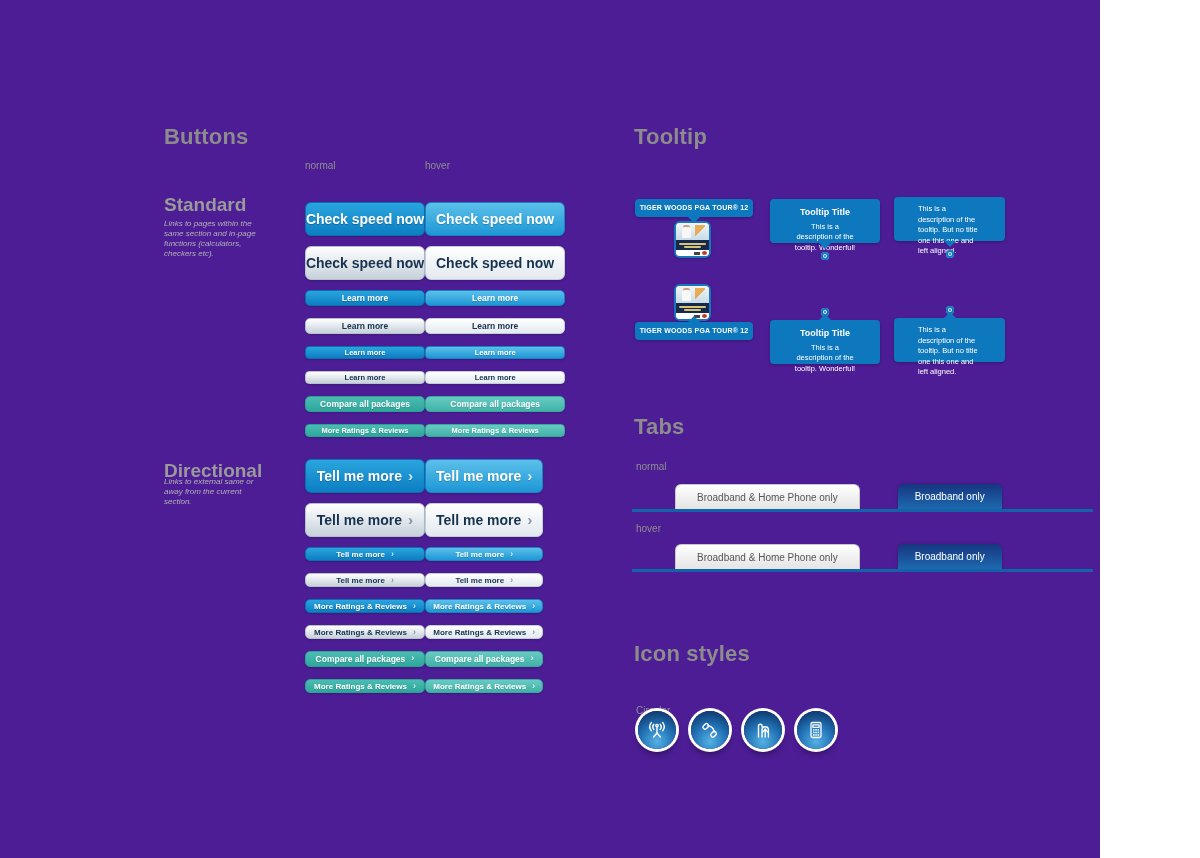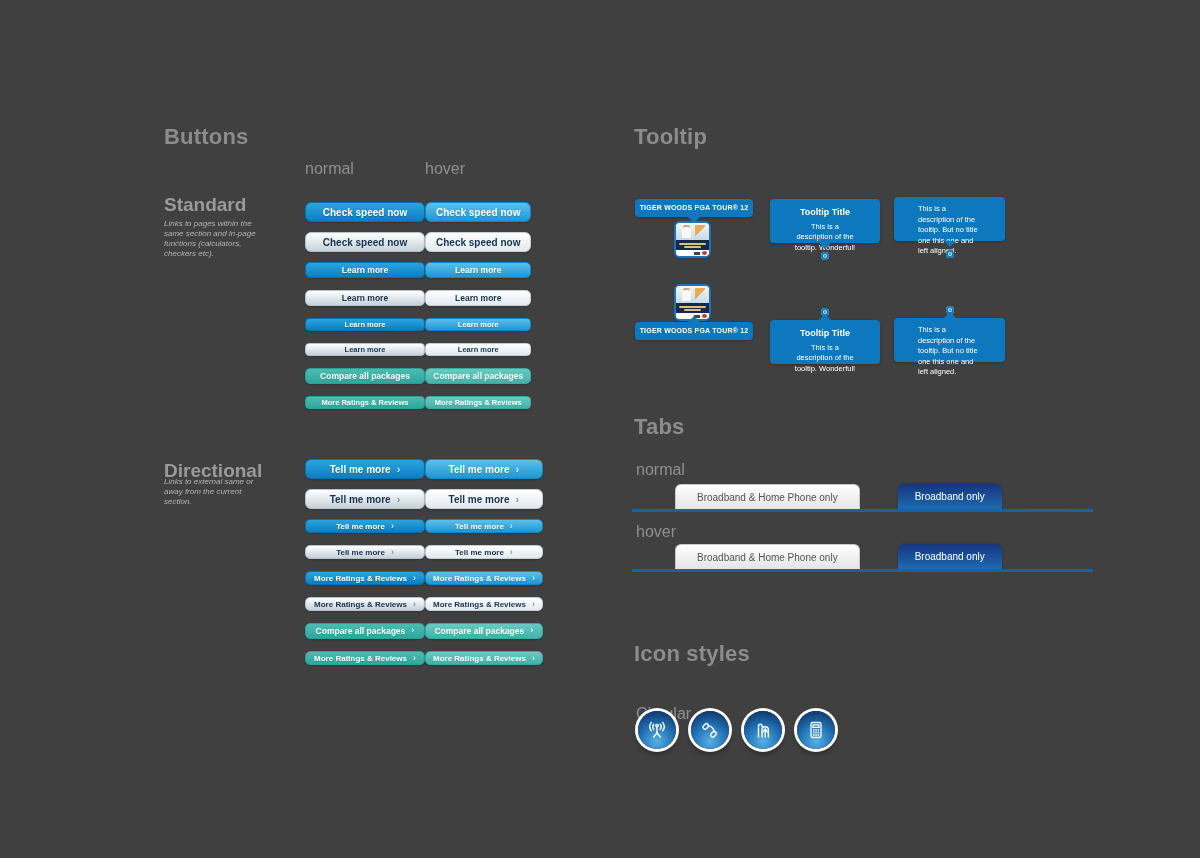--- a/index.html
+++ b/index.html
@@ -1,33 +1,33 @@
 <!DOCTYPE html>
 <html><head>
 <meta charset="utf-8">
 <style>
   * { margin:0; padding:0; box-sizing:border-box; }
   html,body { background:#fff; }
   body { font-family:"Liberation Sans", sans-serif; }
-  #page { position:relative; width:1200px; height:858px; background:#404040; overflow:hidden; }
+  #page { position:relative; width:1100px; height:858px; background:#4c1d95; overflow:hidden; }
 
   .section-title { position:absolute; font-size:22px; font-weight:bold; color:#8c8c8c; letter-spacing:.2px; }
   .group-title { position:absolute; font-size:19px; color:#9a9a9a; }
-  .state-label { position:absolute; font-size:16px; color:#8f8f8f; }
+  .state-label { position:absolute; font-size:10px; color:#8f8f8f; }
   .desc-text { position:absolute; font-size:8px; line-height:10px; color:#b3b3b3;font-style:italic; }
 
   
   .rows-col { position:absolute; }
   .btn-row { display:grid; grid-template-columns:120px 1fr; align-items:start; }
   .btn-row.lg { margin-bottom:10px; }
   .btn-row.md, .btn-row.sm, .btn-row.sm2 { margin-bottom:12px; }
 
   button.btn { display:inline-flex; align-items:center; justify-content:center; font-family:"Liberation Sans",sans-serif;
     font-weight:bold; cursor:pointer; white-space:nowrap; box-shadow:0 1px 2px rgba(0,0,0,.18); }
-  .btn.lg  { font-size:10px; height:20px; padding:2px 10px; border-radius:6px; }
+  .btn.lg  { font-size:14px; height:20px; padding:16px 10px; border-radius:6px; }
   .btn.md  { font-size:8.5px; height:16px; padding:0 7px; border-radius:5px; }
   .btn.sm  { font-size:7.5px; height:13px; padding:0 6px; border-radius:4px; }
   .btn.sm2 { font-size:8px; height:14px; padding:0 7px; border-radius:5px; }
 
   .btn.blue.v-normal { background:linear-gradient(#2aa5de,#0c7ec3); border:1px solid #0b6fae; color:#fff; text-shadow:0 1px 1px rgba(0,0,0,.25); }
   .btn.blue.v-hover  { background:linear-gradient(#5cc0ea,#1d97d6); border:1px solid #1a84c0; color:#fff; text-shadow:0 1px 1px rgba(0,0,0,.2); }
   .btn.grey.v-normal { background:linear-gradient(#ffffff,#c6d1da); border:1px solid #b6c1cb; color:#16324f; }
   .btn.grey.v-hover  { background:linear-gradient(#ffffff,#e2e9ef); border:1px solid #c4ced7; color:#16324f; }
   .btn.teal.v-normal { background:linear-gradient(#4cbcb2,#2ea79c); border:1px solid #2da095; color:#fff; text-shadow:0 1px 1px rgba(0,0,0,.15); }
   .btn.teal.v-hover  { background:linear-gradient(#68cbc2,#41b2a8); border:1px solid #3aa89e; color:#fff; text-shadow:0 1px 1px rgba(0,0,0,.12); }

